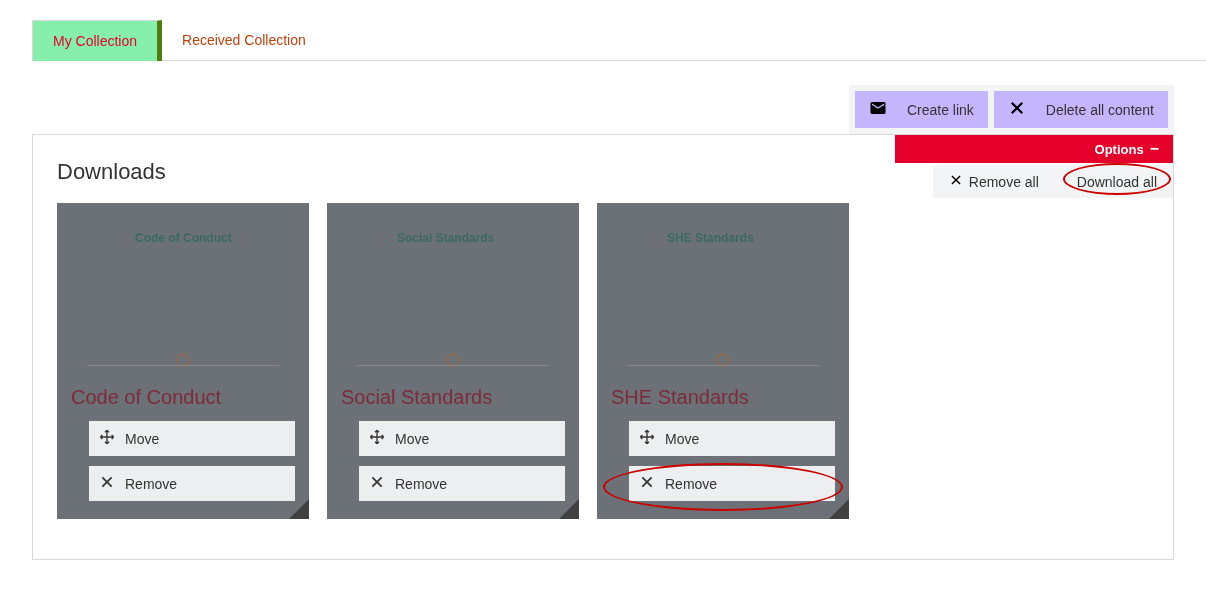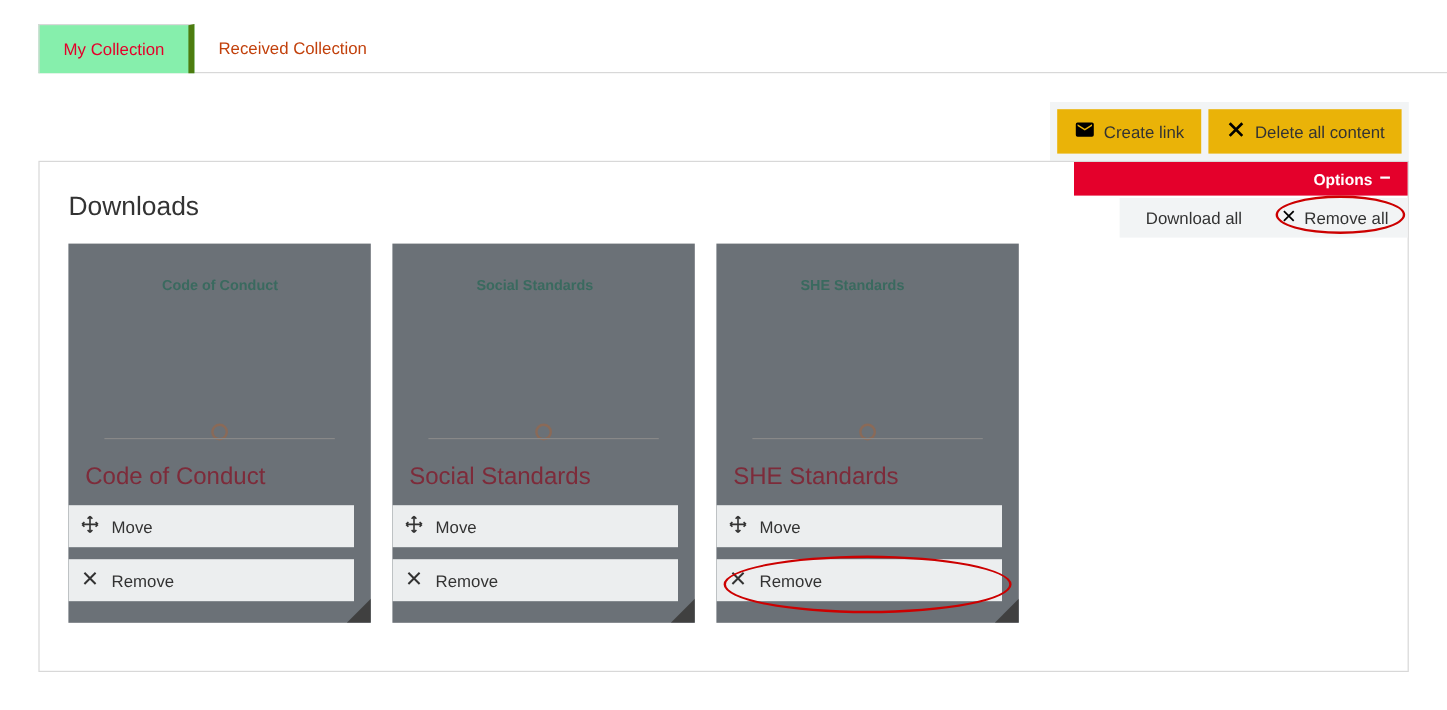--- a/index.html
+++ b/index.html
@@ -35,26 +35,26 @@
     display: flex;
     justify-content: flex-end;
   }
   .toolbar {
     background: #f2f4f5;
     padding: 6px;
     display: flex;
     gap: 6px;
   }
   .toolbar-btn {
-    background: #eab308;
+    background: #c4b5fd;
     border: none;
     padding: 8px 14px;
     display: flex;
     align-items: center;
-    gap: 7px;
+    gap: 20px;
     font-size: 14px;
     cursor: pointer;
     color: #333;
   }
   .toolbar-btn svg { width: 18px; height: 18px; }
 
   .panel {
     margin: 0 32px 20px 32px;
     border: 1px solid #d8d8d8;
     position: relative;
@@ -158,21 +158,21 @@
   .card-title {
     position: absolute;
     left: 14px;
     bottom: 110px;
     font-size: 20px;
     color: #7d2b3a;
     font-weight: 400;
   }
   .card-actions {
     position: absolute;
-    left: 0;
+    left: 32px;
     right: 14px;
     bottom: 18px;
     display: flex;
     flex-direction: column;
     gap: 10px;
   }
   .card-btn {
     background: #eceeef;
     border: none;
     text-align: left;
@@ -240,34 +240,34 @@
 
 <div class="panel">
 
   <div class="options-bar">
     <span>Options</span>
     <span class="minus">−</span>
   </div>
   <div class="options-sub">
     <button>
       <span>
+        <svg viewBox="0 0 24 24" stroke="#000" stroke-width="2.5" fill="none" width="14" height="14">
+            <path d="M5 5l14 14M19 5L5 19"></path>
+          </svg>
+      </span>
+      <span>Remove all</span>
+    </button>
+    <button>
+      <span>
         <svg viewBox="0 0 24 24" fill="none" stroke="#000" stroke-width="2">
             <path d="M12 3v12m0 0l-5-5m5 5 5-5M4 19h16"></path>
           </svg>
       </span>
       <span>Download all</span>
     </button>
-    <button>
-      <span>
-        <svg viewBox="0 0 24 24" stroke="#000" stroke-width="2.5" fill="none" width="14" height="14">
-            <path d="M5 5l14 14M19 5L5 19"></path>
-          </svg>
-      </span>
-      <span>Remove all</span>
-    </button>
   </div>
   <div class="highlight-ellipse highlight-remove-all"></div>
 
   <h2 class="section-title">Downloads</h2>
 
   <div class="cards">
 
     <div class="card">
       <div class="doc-label">Code of Conduct</div>
       <div class="doc-logo"></div>

